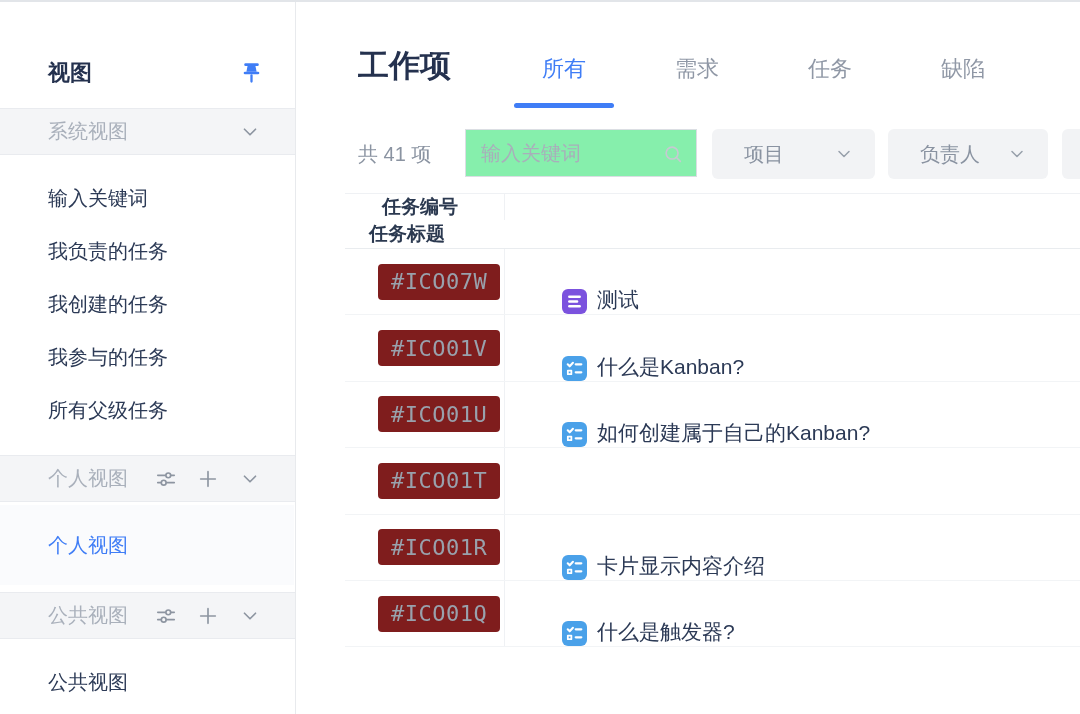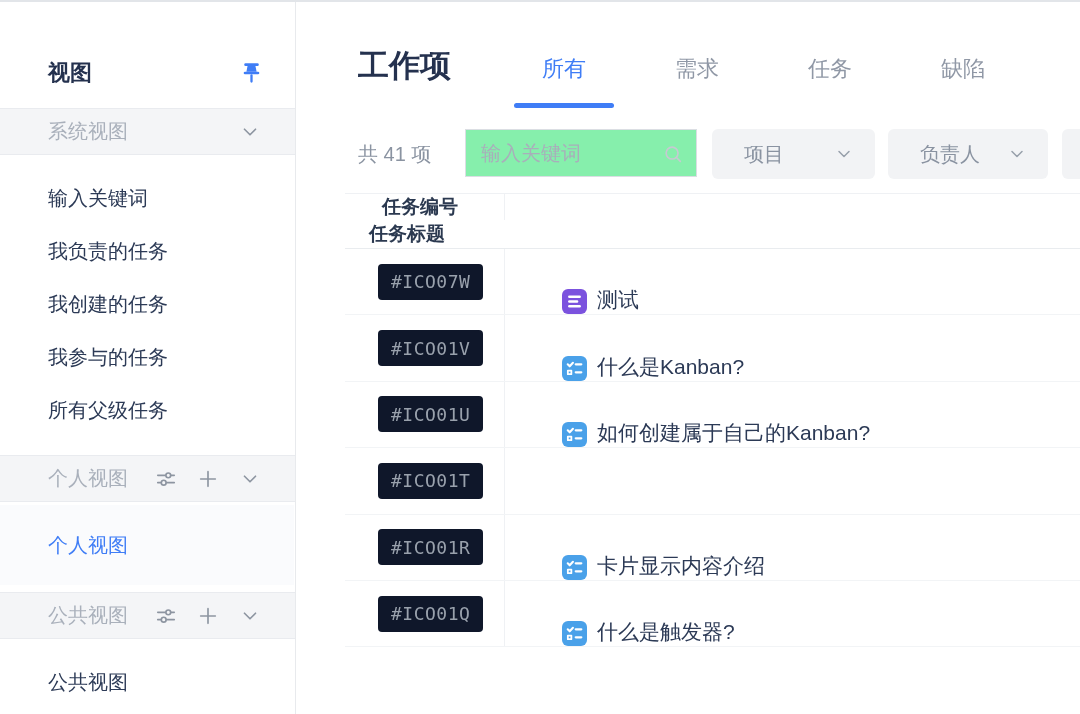--- a/index.html
+++ b/index.html
@@ -47,21 +47,21 @@
   .pill.p3 { left:730px; width:50px; padding:0; }
 
   
   .table { position:absolute; left:13px; top:191px; width:735px; border-top:1px solid #eff1f4; }
   .thead { height:55px; display:flex; align-items:stretch; border-bottom:1px solid #e9ecef;flex-direction:column; }
   .th { display:flex; align-items:center; font-size:19px; font-weight:700; color:#2b3950; }
   .th.col-id { width:160px; padding-left:37px; border-right:1px solid #eff1f4; }
   .th.col-title { flex:1; padding-left:24px; }
   .trow { height:66.4px; display:flex; align-items:stretch; border-bottom:1px solid #f2f4f6; }
   .cell-id { width:160px; display:flex; align-items:center; padding-left:33px; border-right:1px solid #eff1f4; }
-  .badge { height:36px; display:flex; align-items:center; padding:0 13px; background:#0f172a; border-radius:4px; font-family:"DejaVu Sans Mono","Liberation Mono",monospace; font-size:18px; letter-spacing:.5px; color:#99a1ac; }
+  .badge { height:36px; display:flex; align-items:center; padding:0 13px; background:#7f1d1d; border-radius:4px; font-family:"DejaVu Sans Mono","Liberation Mono",monospace; font-size:22px; letter-spacing:.5px; color:#99a1ac; }
   .cell-title { flex:1; display:flex; align-items:flex-end; padding-left:57px; gap:10px; }
   .row-icon { width:25px; height:25px; border-radius:6px; flex:0 0 auto; display:flex; align-items:center; justify-content:center; }
   .row-icon svg { width:25px; height:25px; display:block; }
   .row-icon.purple { background:var(--icon-purple,#7b52de); }
   .row-icon.blue { background:var(--icon-blue,#4aa1e9); }
   .row-title { font-size:21px; color:#2c3a56; }
 </style>
 </head>
 <body>
 

